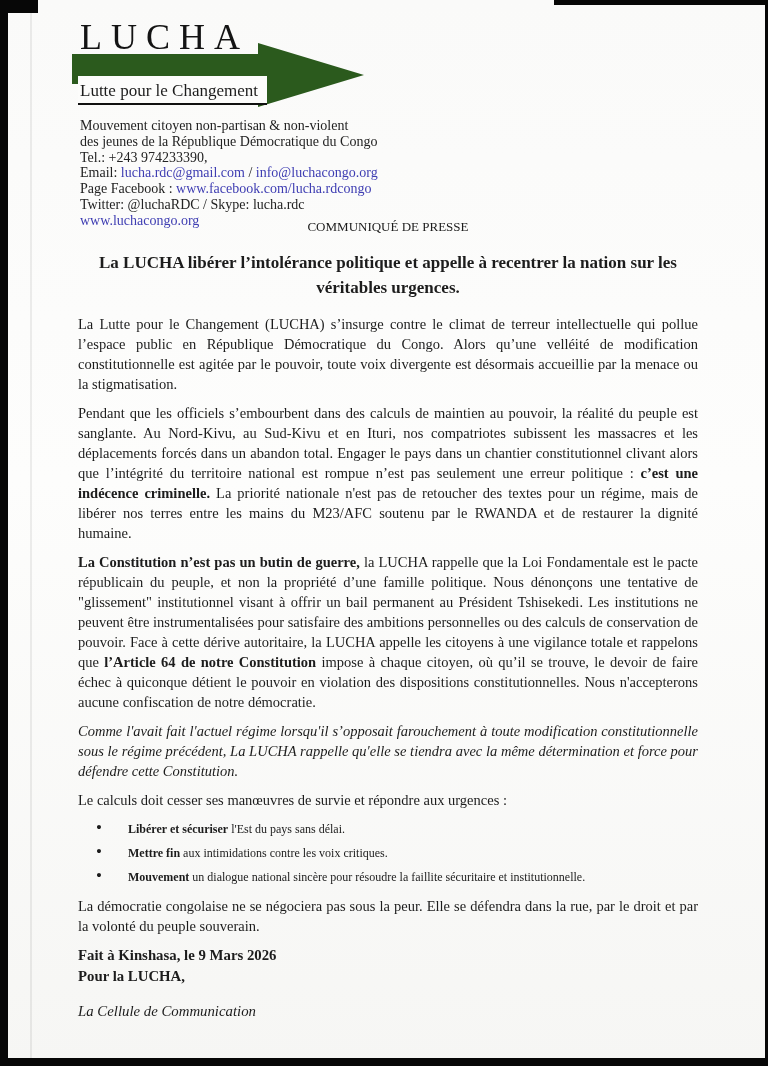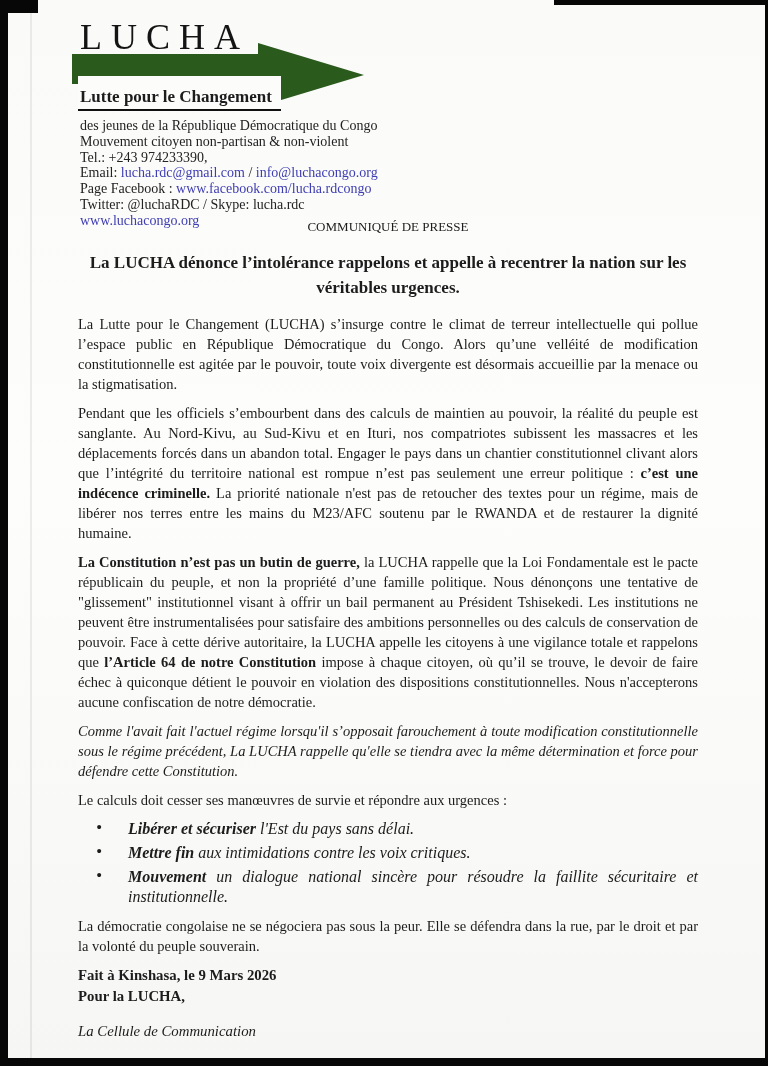--- a/index.html
+++ b/index.html
@@ -31,40 +31,40 @@
   .logo{position:relative;height:86px;}
   .logo-wordmark{
     position:absolute;top:0;left:2px;z-index:1;
     font-size:36px;letter-spacing:9px;color:#141414;
   }
   .logo-arrow{position:absolute;top:26px;left:-6px;z-index:0;}
   .arrow-fill{fill:var(--arrow-green);}
   .logo-tagline{
     position:absolute;top:60px;left:0;z-index:2;
     background:var(--page-bg);
-    font-weight:bold;font-size:17px;line-height:20px;
-    padding:11px 9px 2px 2px;border-bottom:2.5px solid #101010;
+    font-weight:normal;font-size:17px;line-height:20px;
+    padding:5px 9px 2px 2px;border-bottom:2.5px solid #101010;
     white-space:nowrap;
   }
 
   
   .org-info{margin:16px 0 0 2px;font-size:14px;line-height:15.8px;color:#222;}
   .org-line{white-space:nowrap;}
   .lnk{color:var(--link-blue);cursor:pointer;}
 
   
   .kicker{margin-top:-12px;text-align:center;font-weight:normal;font-size:13px;line-height:20px;}
   .title{margin:13px 2px 14px;text-align:center;font-weight:bold;font-size:17px;line-height:25px;}
   .para{font-size:14.5px;line-height:20px;text-align:justify;margin:0 0 9px;}
   .para.italic{font-style:italic;}
   .single{text-align:left;}
   ul.urgences{list-style:none;margin:2px 0 9px;padding:0;}
   ul.urgences li{
     position:relative;padding-left:50px;margin:0 0 4px;
-    font-size:16px;line-height:20px;text-align:justify;font-style:italic;
+    font-size:12px;line-height:20px;text-align:justify;
   }
   ul.urgences li::before{content:"\2022";position:absolute;left:18px;top:-1px;font-size:17px;}
   .sig-date,.sig-for{font-weight:bold;font-size:14.8px;line-height:21px;margin:0;}
   .sig-date{margin-top:0;}
   .sig-name{font-style:italic;font-size:14.8px;line-height:21px;margin-top:14px;}
 </style>
 </head>
 <body>
 
 <div class="edge edge-left"></div>
@@ -79,31 +79,31 @@
   <div class="logo">
     <svg class="logo-arrow" width="292" height="68" viewBox="0 0 292 68" aria-hidden="true">
       <rect class="arrow-fill" x="0" y="12" width="186" height="30"></rect>
       <polygon class="arrow-fill" points="186,1 292,33 186,65"></polygon>
     </svg>
     <div class="logo-wordmark">LUCHA</div>
     <div class="logo-tagline">Lutte pour le Changement</div>
   </div>
 
   <div class="org-info">
+    <div class="org-line"><span>Mouvement citoyen non-partisan &amp; non-violent</span></div>
     <div class="org-line"><span>des jeunes de la République Démocratique du Congo</span></div>
-    <div class="org-line"><span>Mouvement citoyen non-partisan &amp; non-violent</span></div>
     <div class="org-line"><span>Tel.: +243 974233390,</span></div>
     <div class="org-line"><span>Email: </span><span class="lnk">lucha.rdc@gmail.com</span><span> / </span><span class="lnk">info@luchacongo.org</span></div>
     <div class="org-line"><span>Page Facebook : </span><span class="lnk">www.facebook.com/lucha.rdcongo</span></div>
     <div class="org-line"><span>Twitter: @luchaRDC / Skype: lucha.rdc</span></div>
     <div class="org-line"><span class="lnk">www.luchacongo.org</span></div>
   </div>
 
   <div class="kicker">COMMUNIQUÉ DE PRESSE</div>
-  <div class="title">La LUCHA dénonce l’intolérance rappelons et appelle à recentrer la nation sur les véritables urgences.</div>
+  <div class="title">La LUCHA libérer l’intolérance politique et appelle à recentrer la nation sur les véritables urgences.</div>
 
   <div class="para"><span>La Lutte pour le Changement (LUCHA) s’insurge contre le climat de terreur intellectuelle qui pollue l’espace public en République Démocratique du Congo. Alors qu’une velléité de modification constitutionnelle est agitée par le pouvoir, toute voix divergente est désormais accueillie par la menace ou la stigmatisation.</span></div>
   <div class="para"><span>Pendant que les officiels s’embourbent dans des calculs de maintien au pouvoir, la réalité du peuple est sanglante. Au Nord-Kivu, au Sud-Kivu et en Ituri, nos compatriotes subissent les massacres et les déplacements forcés dans un abandon total. Engager le pays dans un chantier constitutionnel clivant alors que l’intégrité du territoire national  est rompue n’est pas seulement une erreur politique : </span><span style="font-weight: bold;">c’est une indécence criminelle.</span><span> La priorité nationale n'est pas de retoucher des textes pour un régime, mais de libérer nos terres entre les mains du M23/AFC soutenu par le RWANDA et de restaurer la dignité humaine.</span></div>
   <div class="para"><span style="font-weight: bold;">La Constitution n’est pas un butin de guerre,</span><span> la LUCHA rappelle que la Loi Fondamentale est le pacte républicain du peuple, et non la propriété d’une famille politique. Nous dénonçons une tentative de "glissement" institutionnel visant à offrir un bail permanent au Président Tshisekedi. Les institutions ne peuvent être instrumentalisées pour satisfaire des ambitions personnelles ou des calculs de conservation de pouvoir. Face à cette dérive autoritaire, la LUCHA appelle les citoyens à une vigilance totale et rappelons que </span><span style="font-weight: bold;">l’Article 64 de notre Constitution</span><span> impose à chaque citoyen, où qu’il se trouve, le devoir de faire échec à quiconque détient le pouvoir en violation des dispositions constitutionnelles. Nous n'accepterons aucune confiscation de notre démocratie.</span></div>
   <div class="para italic"><span>Comme l'avait fait l'actuel régime lorsqu'il s’opposait farouchement à toute modification constitutionnelle sous le régime précédent, La LUCHA rappelle qu'elle se tiendra avec la même détermination et force pour défendre cette Constitution.</span></div>
   <div class="para single"><span>Le calculs doit cesser ses manœuvres de survie et répondre aux urgences :</span></div>
 
   <ul class="urgences">
     <li><span style="font-weight: bold;">Libérer et sécuriser</span><span> l'Est du pays sans délai.</span></li>
     <li><span style="font-weight: bold;">Mettre fin</span><span> aux intimidations contre les voix critiques.</span></li>

